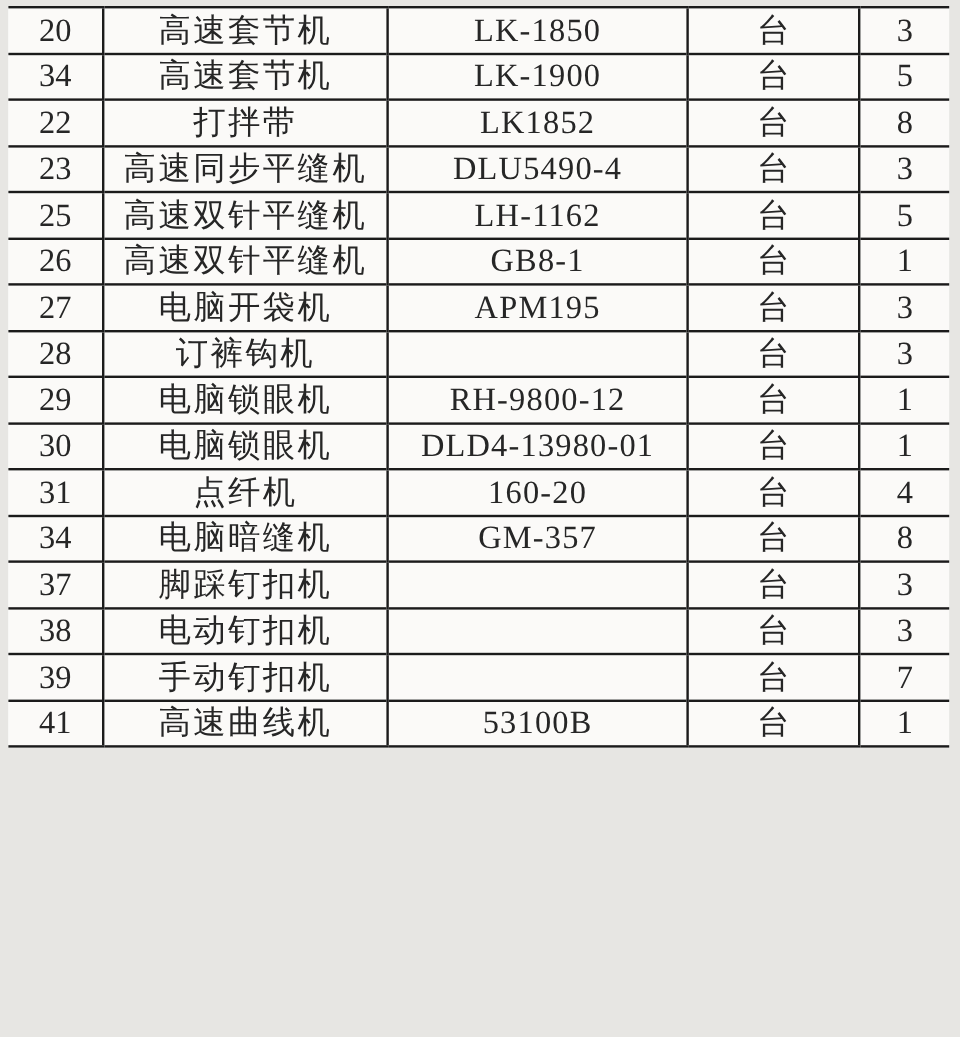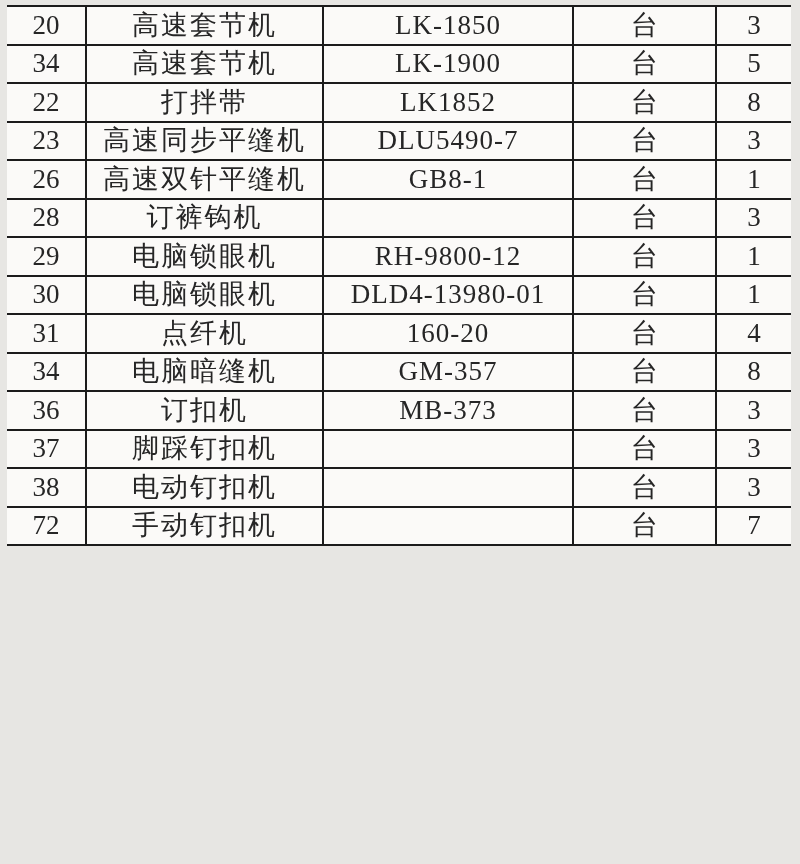--- a/index.html
+++ b/index.html
@@ -87,35 +87,49 @@
     <td class="col-no">22</td>
     <td class="col-name">打拌带</td>
     <td class="col-model">LK1852</td>
     <td class="col-unit">台</td>
     <td class="col-qty">8</td>
   </tr>
 
   <tr class="equipment-row">
     <td class="col-no">23</td>
     <td class="col-name">高速同步平缝机</td>
-    <td class="col-model">DLU5490-7</td>
-    <td class="col-unit">台</td>
-    <td class="col-qty">3</td>
-  </tr>
-
-
+    <td class="col-model">DLU5490-4</td>
+    <td class="col-unit">台</td>
+    <td class="col-qty">3</td>
+  </tr>
+
+
+  <tr class="equipment-row">
+    <td class="col-no">25</td>
+    <td class="col-name">高速双针平缝机</td>
+    <td class="col-model">LH-1162</td>
+    <td class="col-unit">台</td>
+    <td class="col-qty">5</td>
+  </tr>
 
   <tr class="equipment-row">
     <td class="col-no">26</td>
     <td class="col-name">高速双针平缝机</td>
     <td class="col-model">GB8-1</td>
     <td class="col-unit">台</td>
     <td class="col-qty">1</td>
   </tr>
 
+  <tr class="equipment-row">
+    <td class="col-no">27</td>
+    <td class="col-name">电脑开袋机</td>
+    <td class="col-model">APM195</td>
+    <td class="col-unit">台</td>
+    <td class="col-qty">3</td>
+  </tr>
 
   <tr class="equipment-row">
     <td class="col-no">28</td>
     <td class="col-name">订裤钩机</td>
     <td class="col-model"></td>
     <td class="col-unit">台</td>
     <td class="col-qty">3</td>
   </tr>
 
   <tr class="equipment-row">
@@ -146,48 +160,48 @@
 
   <tr class="equipment-row">
     <td class="col-no">34</td>
     <td class="col-name">电脑暗缝机</td>
     <td class="col-model">GM-357</td>
     <td class="col-unit">台</td>
     <td class="col-qty">8</td>
   </tr>
 
 
-  <tr class="equipment-row">
-    <td class="col-no">36</td>
-    <td class="col-name">订扣机</td>
-    <td class="col-model">MB-373</td>
-    <td class="col-unit">台</td>
-    <td class="col-qty">3</td>
-  </tr>
 
   <tr class="equipment-row">
     <td class="col-no">37</td>
     <td class="col-name">脚踩钉扣机</td>
     <td class="col-model"></td>
     <td class="col-unit">台</td>
     <td class="col-qty">3</td>
   </tr>
 
   <tr class="equipment-row">
     <td class="col-no">38</td>
     <td class="col-name">电动钉扣机</td>
     <td class="col-model"></td>
     <td class="col-unit">台</td>
     <td class="col-qty">3</td>
   </tr>
 
   <tr class="equipment-row">
-    <td class="col-no">72</td>
+    <td class="col-no">39</td>
     <td class="col-name">手动钉扣机</td>
     <td class="col-model"></td>
     <td class="col-unit">台</td>
     <td class="col-qty">7</td>
   </tr>
 
 
+  <tr class="equipment-row">
+    <td class="col-no">41</td>
+    <td class="col-name">高速曲线机</td>
+    <td class="col-model">53100B</td>
+    <td class="col-unit">台</td>
+    <td class="col-qty">1</td>
+  </tr>
 </tbody>
   </table>
 </div>
 
 </body></html>

